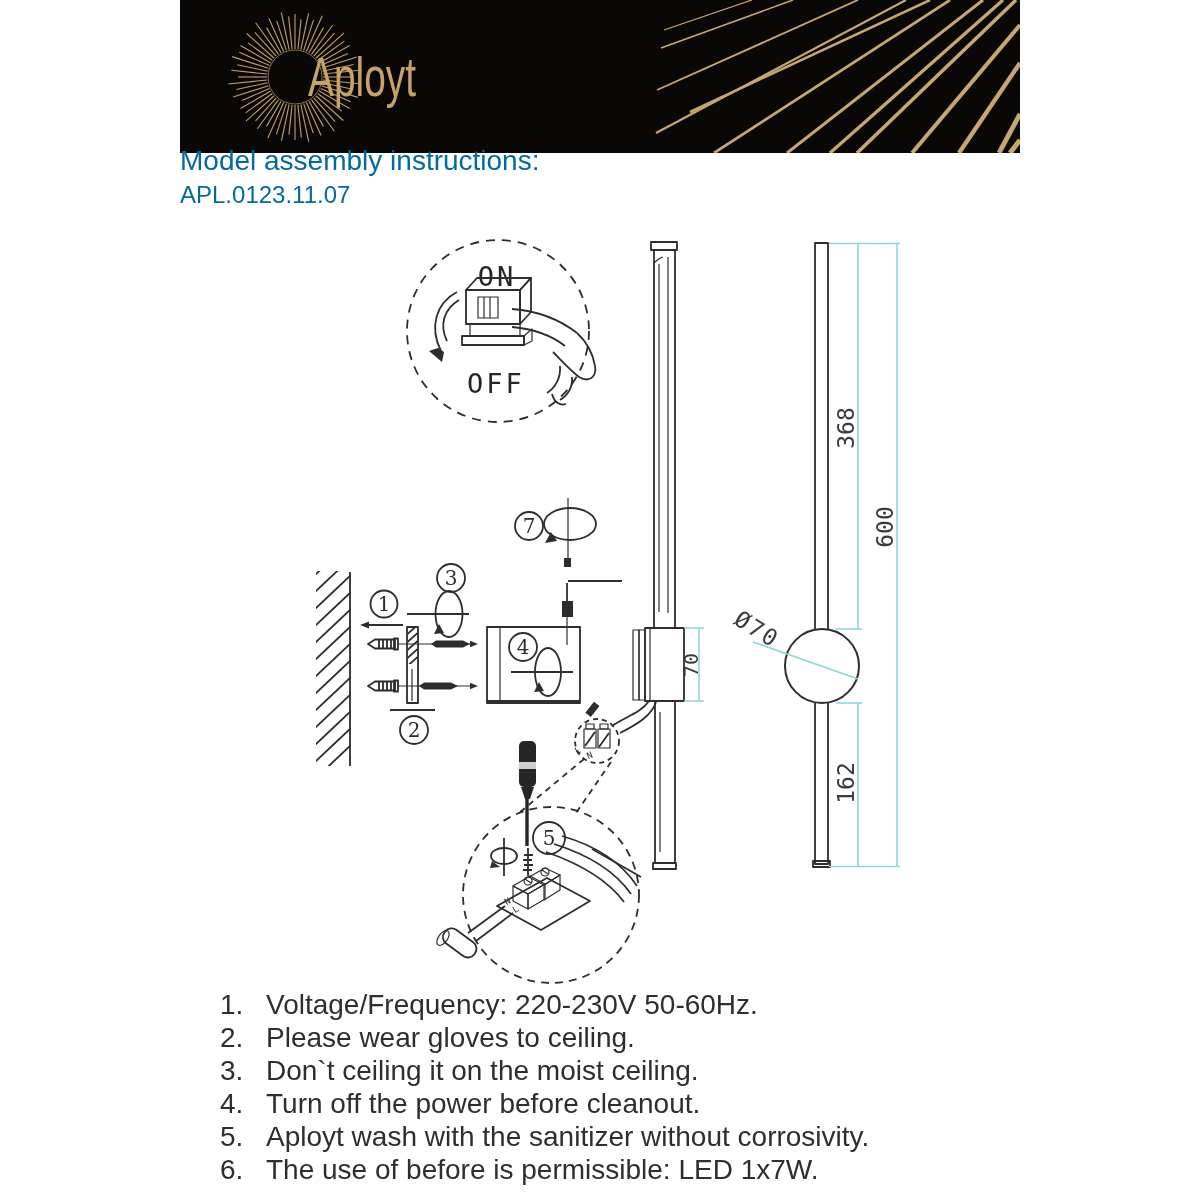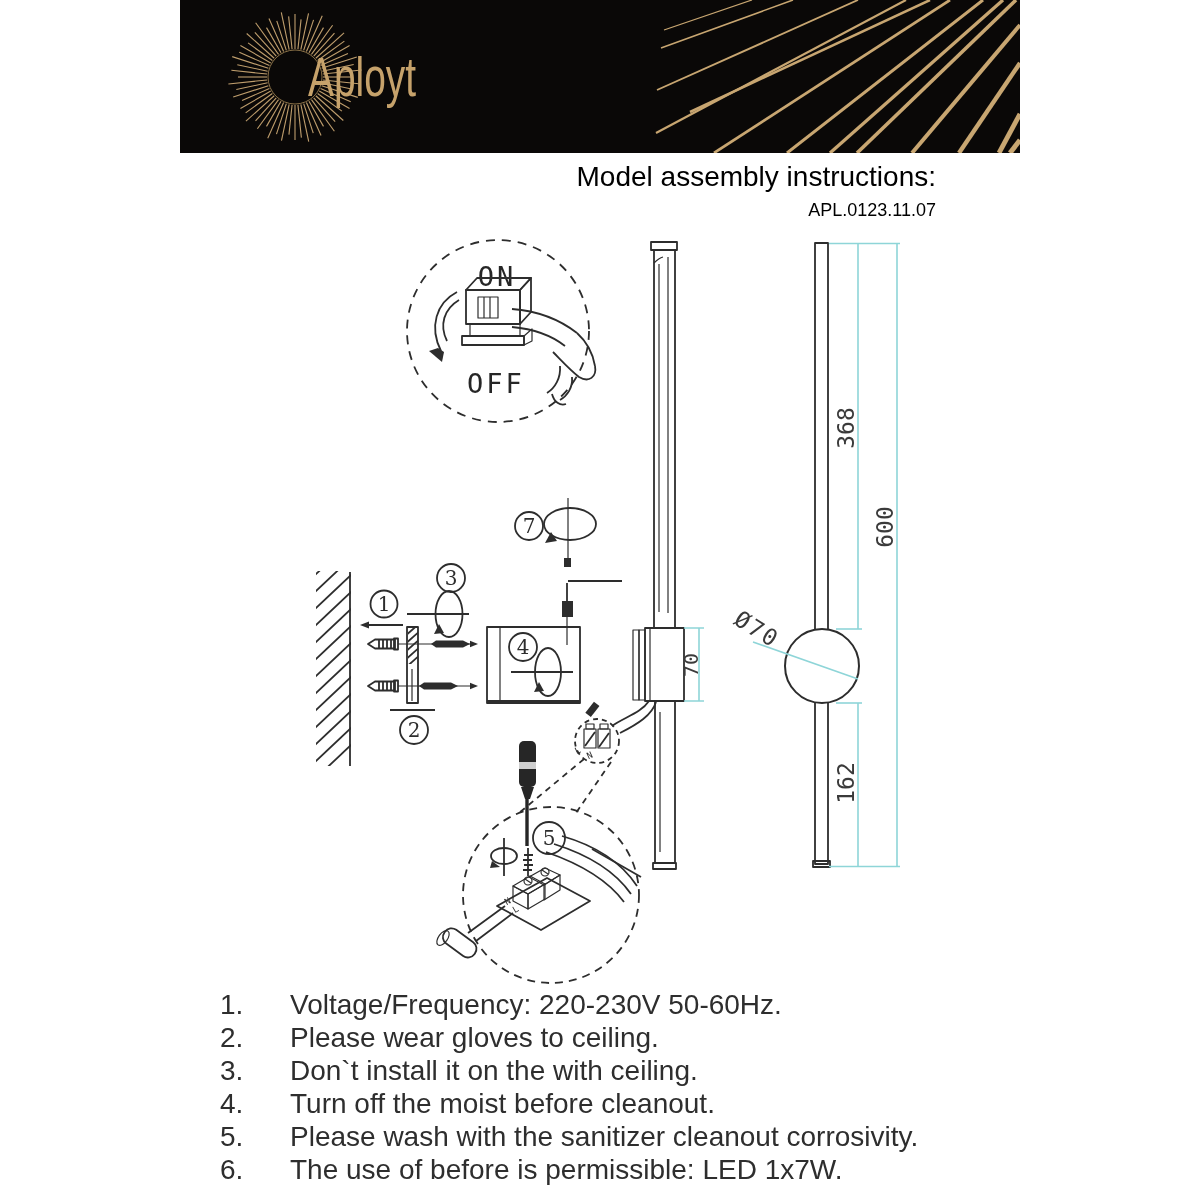--- a/index.html
+++ b/index.html
@@ -1,37 +1,37 @@
 <!DOCTYPE html>
 <html><head>
 <meta charset="utf-8">
 <style>
   html,body{margin:0;padding:0;background:#ffffff;}
   .page{position:relative;width:1200px;height:1200px;background:#ffffff;overflow:hidden;
         font-family:"Liberation Sans",sans-serif;}
   .banner{position:absolute;left:180px;top:0;width:783px;height:153px;background:#0a0807;padding-left:12px;}
   .banner svg{position:absolute;left:0;top:0;}
   .brand{font-family:"Liberation Sans",sans-serif;}
-  .title-block{position:absolute;left:180px;top:160px;width:756px;text-align:right;color:#000000;}
+  .title-block{position:absolute;left:180px;top:144px;width:756px;text-align:left;color:#0369a1;}
   .title-l1{font-size:28px;line-height:34px;}
-  .title-l2{font-size:18px;line-height:33px;}
+  .title-l2{font-size:24px;line-height:33px;}
   .diagram{position:absolute;left:180px;top:230px;width:840px;height:760px;}
   .ln{fill:none;stroke:#2d2d2d;stroke-width:1.8;stroke-linejoin:round;}
   .thin{stroke-width:1.2;}
   .fl{fill:#2d2d2d;stroke:none;}
   .cy{fill:none;stroke:#8ed5d8;stroke-width:1.6;}
   .dim{font-family:"DejaVu Sans Mono",monospace;font-size:23px;fill:#3a3a3a;text-anchor:middle;}
   .dim-small{font-family:"DejaVu Sans Mono",monospace;font-size:20px;fill:#3a3a3a;text-anchor:middle;}
   .badge-txt{font-family:"DejaVu Serif",serif;font-size:20px;fill:#2d2d2d;text-anchor:middle;}
   .onoff-txt{font-family:"DejaVu Sans Mono",monospace;font-size:27px;fill:#262626;text-anchor:middle;letter-spacing:3px;}
   .tiny-txt{font-family:"DejaVu Sans Mono",monospace;font-size:9px;fill:#2d2d2d;text-anchor:middle;}
   .instructions{position:absolute;left:180px;top:988px;width:840px;color:#2e2e2e;}
   .instr-row{display:flex;align-items:flex-start;height:33px;font-size:28px;line-height:33px;}
   .instr-num{width:46px;padding-left:40px;flex:none;}
-  .instr-txt{flex:1;margin-left:24px;}
+  .instr-txt{flex:1;}
 </style>
 </head>
 <body>
 
 <div class="page">
 
   <div class="banner">
     <svg width="840" height="153" viewBox="180 0 840 153">
       <rect x="180" y="0" width="840" height="153" fill="#0a0807"></rect>
 
@@ -349,29 +349,29 @@
     <div class="instr-row">
       <span class="instr-num">1.</span>
       <span class="instr-txt">Voltage/Frequency: 220-230V 50-60Hz.</span>
     </div>
     <div class="instr-row">
       <span class="instr-num">2.</span>
       <span class="instr-txt">Please wear gloves to ceiling.</span>
     </div>
     <div class="instr-row">
       <span class="instr-num">3.</span>
-      <span class="instr-txt">Don`t install it on the with ceiling.</span>
+      <span class="instr-txt">Don`t ceiling it on the moist ceiling.</span>
     </div>
     <div class="instr-row">
       <span class="instr-num">4.</span>
-      <span class="instr-txt">Turn off the moist before cleanout.</span>
+      <span class="instr-txt">Turn off the power before cleanout.</span>
     </div>
     <div class="instr-row">
       <span class="instr-num">5.</span>
-      <span class="instr-txt">Please wash with the sanitizer cleanout corrosivity.</span>
+      <span class="instr-txt">Aployt wash with the sanitizer without corrosivity.</span>
     </div>
     <div class="instr-row">
       <span class="instr-num">6.</span>
       <span class="instr-txt">The use of before is permissible: LED 1x7W.</span>
     </div>
   </div>
 
 </div>
 
 </body></html>

